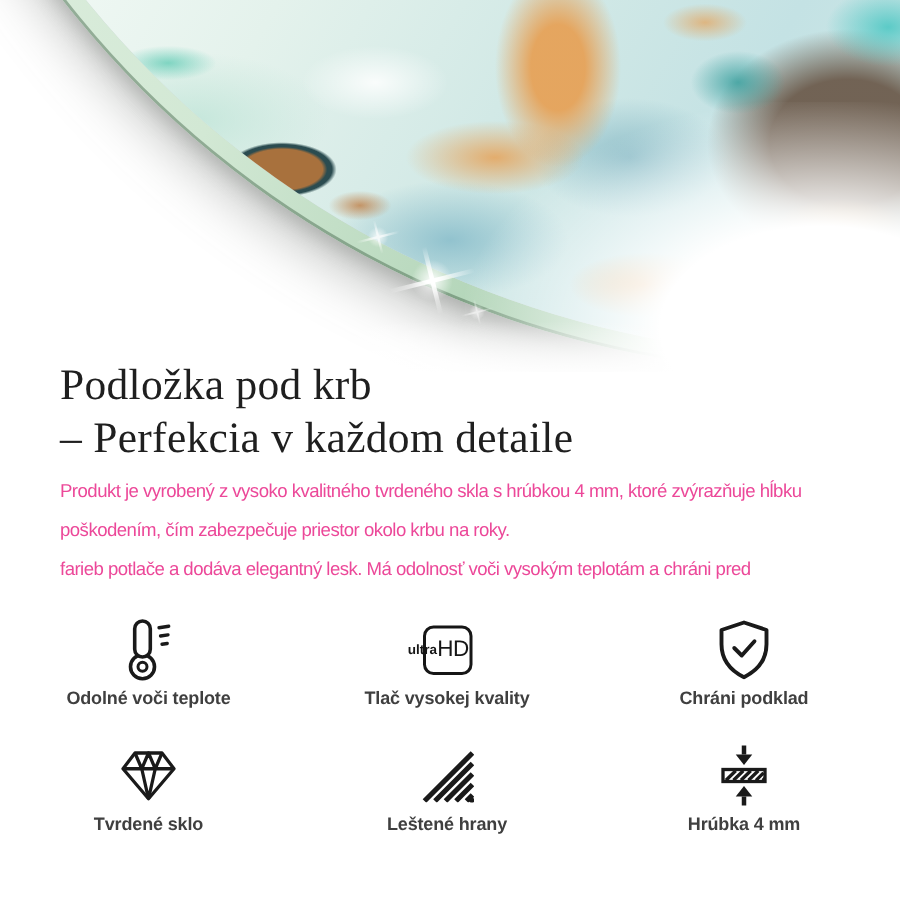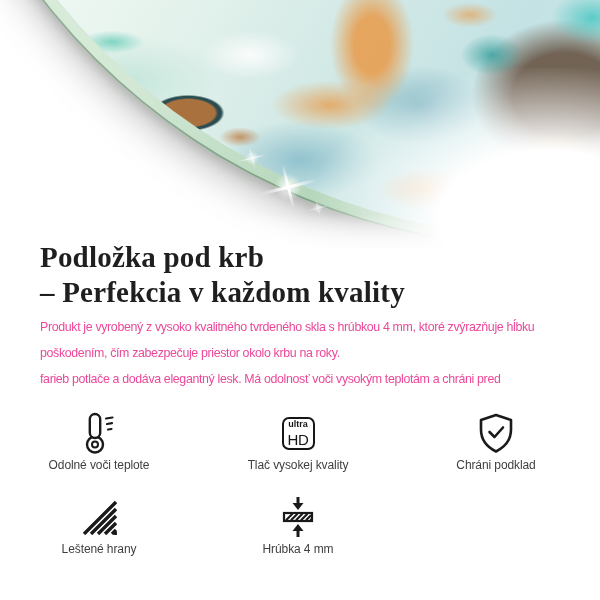--- a/index.html
+++ b/index.html
@@ -59,35 +59,35 @@
     background:linear-gradient(180deg,rgba(255,255,255,0),#fff 45%,#fff 55%,rgba(255,255,255,0));}
   .sparkle.small{transform:scale(.5);opacity:.85;}
   .sparkle.tiny{transform:scale(.38);opacity:.7;}
 
   
   h1{
     margin:-8px 0 0 40px;position:relative;z-index:7;
     font-family:"Liberation Serif","DejaVu Serif",serif;font-weight:400;
     font-size:29px;line-height:35px;color:#1f1f1f;letter-spacing:.2px;
   }
-  h1 span{display:block;font-weight:bold;}
+  h1 span{display:block;}
   .desc{margin:4px 0 0 40px;font-size:12.4px;line-height:26px;color:#ec4899;letter-spacing:-.35px;}
   .desc div{white-space:nowrap;}
 
   
   .features{margin:19px 0 0 0;display:grid;grid-template-columns:198px 200px 196px;row-gap:23px;}
   .feature{display:flex;flex-direction:column;align-items:center;}
   .icon-box{height:44px;display:flex;align-items:center;justify-content:center;}
-  .feature-label{margin-top:3px;font-size:12px;line-height:14px;color:#3f3f3f;letter-spacing:-.1px;}
+  .feature-label{margin-top:3px;font-size:12px;line-height:14px;color:#3f3f3f;letter-spacing:-.1px;font-weight:bold;}
   .feature svg{display:block;}
   .stroke{fill:none;stroke:#1a1a1a;}
   .fillk{fill:#1a1a1a;stroke:none;}
   .uhd{
     width:29px;height:29px;border:2.5px solid #161616;border-radius:7px;
-    display:flex;flex-direction:column;align-items:center;justify-content:space-between;color:#161616;
+    display:flex;flex-direction:row;align-items:center;justify-content:flex-end;color:#161616;
   }
   .uhd .l1{font-size:9px;font-weight:700;line-height:9px;margin-top:1px;}
   .uhd .l2{font-size:15px;font-weight:400;line-height:16px;letter-spacing:-.3px;}
 </style>
 </head>
 <body>
 
 <div class="hero">
   <div class="disc glass-edge"></div>
   <div class="disc glass-face">
@@ -107,21 +107,21 @@
   </div>
   <div class="sparkle tiny" style="left:318px;top:208px;">
     <span class="glow"></span>
       <span class="rh"></span>
       <span class="rv"></span>
   </div>
 </div>
 
 <h1>
   <span>Podložka pod krb</span>
-  <span>– Perfekcia v každom kvality</span>
+  <span>– Perfekcia v každom detaile</span>
 </h1>
 
 <div class="desc">
   <div>Produkt je vyrobený z vysoko kvalitného tvrdeného skla s hrúbkou 4 mm, ktoré zvýrazňuje hĺbku</div>
   <div>poškodením, čím zabezpečuje priestor okolo krbu na roky.</div>
   <div>farieb potlače a dodáva elegantný lesk. Má odolnosť voči vysokým teplotám a chráni pred</div>
 </div>
 
 <div class="features">
 
@@ -150,20 +150,30 @@
   <div class="feature">
     <div class="icon-box">
       <svg width="36" height="40" viewBox="0 0 36 40">
         <path class="stroke" d="M18 2 L33 7 V16.5 C33 26.5 27 34 18 38.5 C9 34 3 26.5 3 16.5 V7 Z" stroke-width="2.6" stroke-linejoin="round"></path>
         <path class="stroke" d="M11.5 19 L16.5 24 L25 14.5" stroke-width="2.6" stroke-linecap="round" stroke-linejoin="round"></path>
       </svg>
     </div>
     <div class="feature-label">Chráni podklad</div>
   </div>
 
+  <div class="feature">
+    <div class="icon-box">
+      <svg width="40" height="36" viewBox="0 0 40 36">
+        <path class="stroke" d="M11 3 H29 L37 13.5 L20 33.5 L3 13.5 Z" stroke-width="2.2" stroke-linejoin="round"></path>
+        <path class="stroke" d="M3 13.5 H37" stroke-width="2.2"></path>
+        <path class="stroke" d="M11 3 L15.5 13.5 L20 3 L24.5 13.5 L29 3 M15.5 13.5 L20 33.5 M24.5 13.5 L20 33.5" stroke-width="2.2" stroke-linejoin="round"></path>
+      </svg>
+    </div>
+    <div class="feature-label">Tvrdené sklo</div>
+  </div>
 
   <div class="feature">
     <div class="icon-box">
       <svg width="36" height="36" viewBox="0 0 36 36">
         <path class="stroke" d="M3 35 L35 3 M10 35 L35 10 M17 35 L35 17 M24 35 L35 24 M31 35 L35 31" stroke-width="3.4"></path>
         <path class="stroke" d="M33.5 36 L36 33.5" stroke-width="3"></path>
       </svg>
     </div>
     <div class="feature-label">Leštené hrany</div>
   </div>

